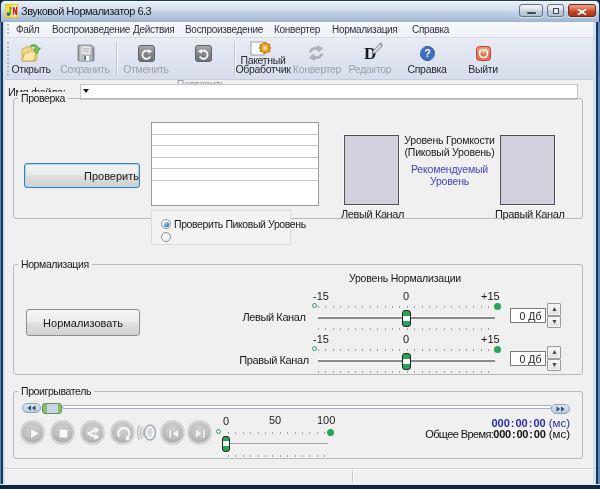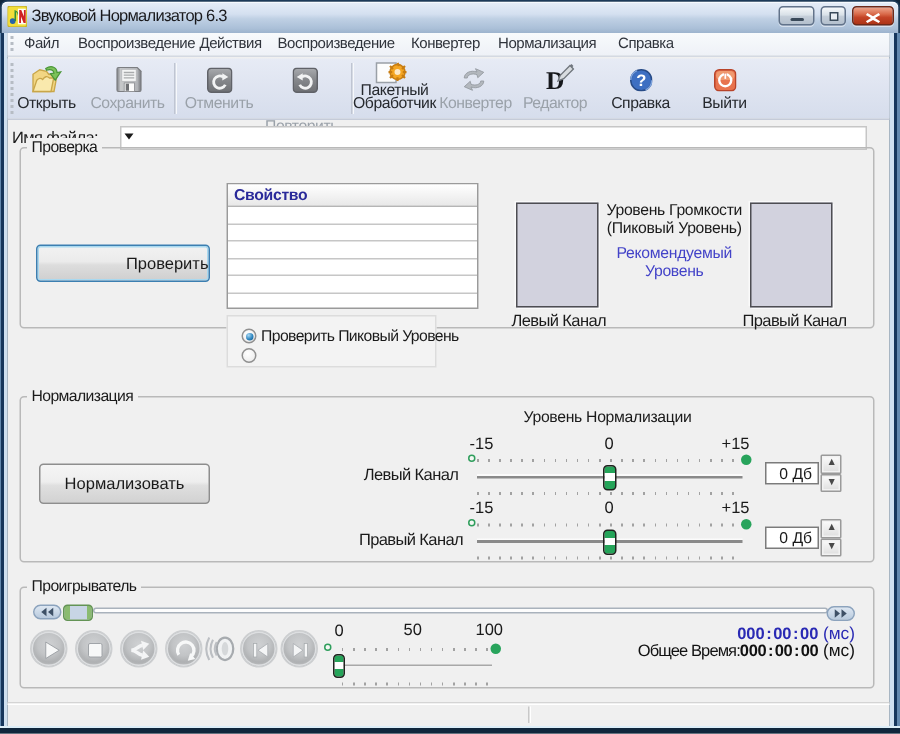--- a/index.html
+++ b/index.html
@@ -183,21 +183,20 @@
 
 <div class="grp" style="top:98px; height:121px;">
   <div class="grplbl">Проверка</div>
 </div>
 
 <div class="abs" style="left:24px; top:163px; width:116px; height:25px; border:1px solid #3c7fb1; border-radius:3px; background:linear-gradient(180deg,#f2f2f2 0%,#ebebeb 45%,#dddddd 55%,#cfcfcf 100%); box-shadow:inset 0 0 0 1px #a9d9f0;">
   <div style="text-align:right; font-size:11px; color:#1a1a1a; margin-top:6px;">Проверить</div>
 </div>
 
 <div class="abs" style="left:151px; top:122px; width:168px; height:84px; background:#fff; border:1px solid #9a9a9a;">
-  <div style="height:15px; background:linear-gradient(180deg,#ffffff,#e8e8e8); border-bottom:1px solid #b5b5b5; font-size:10.5px; font-weight:bold; color:#2a2a9a; letter-spacing:-0.2px; padding:1px 0 0 4px;">Свойство</div>
   <div style="height:11.5px; border-bottom:1px solid #c6c6c6;"></div>
   <div style="height:11.5px; border-bottom:1px solid #c6c6c6;"></div>
   <div style="height:11.5px; border-bottom:1px solid #c6c6c6;"></div>
   <div style="height:11.5px; border-bottom:1px solid #c6c6c6;"></div>
   <div style="height:11.5px; border-bottom:1px solid #c6c6c6;"></div>
   <div style="height:10px;"></div>
 </div>
 
 <div class="abs" style="left:151px; top:210px; width:140px; height:35px; background:#f3f3f3; border:1px solid #dcdcdc;">
   <div class="abs radio sel" style="left:9px; top:8px;"></div>

